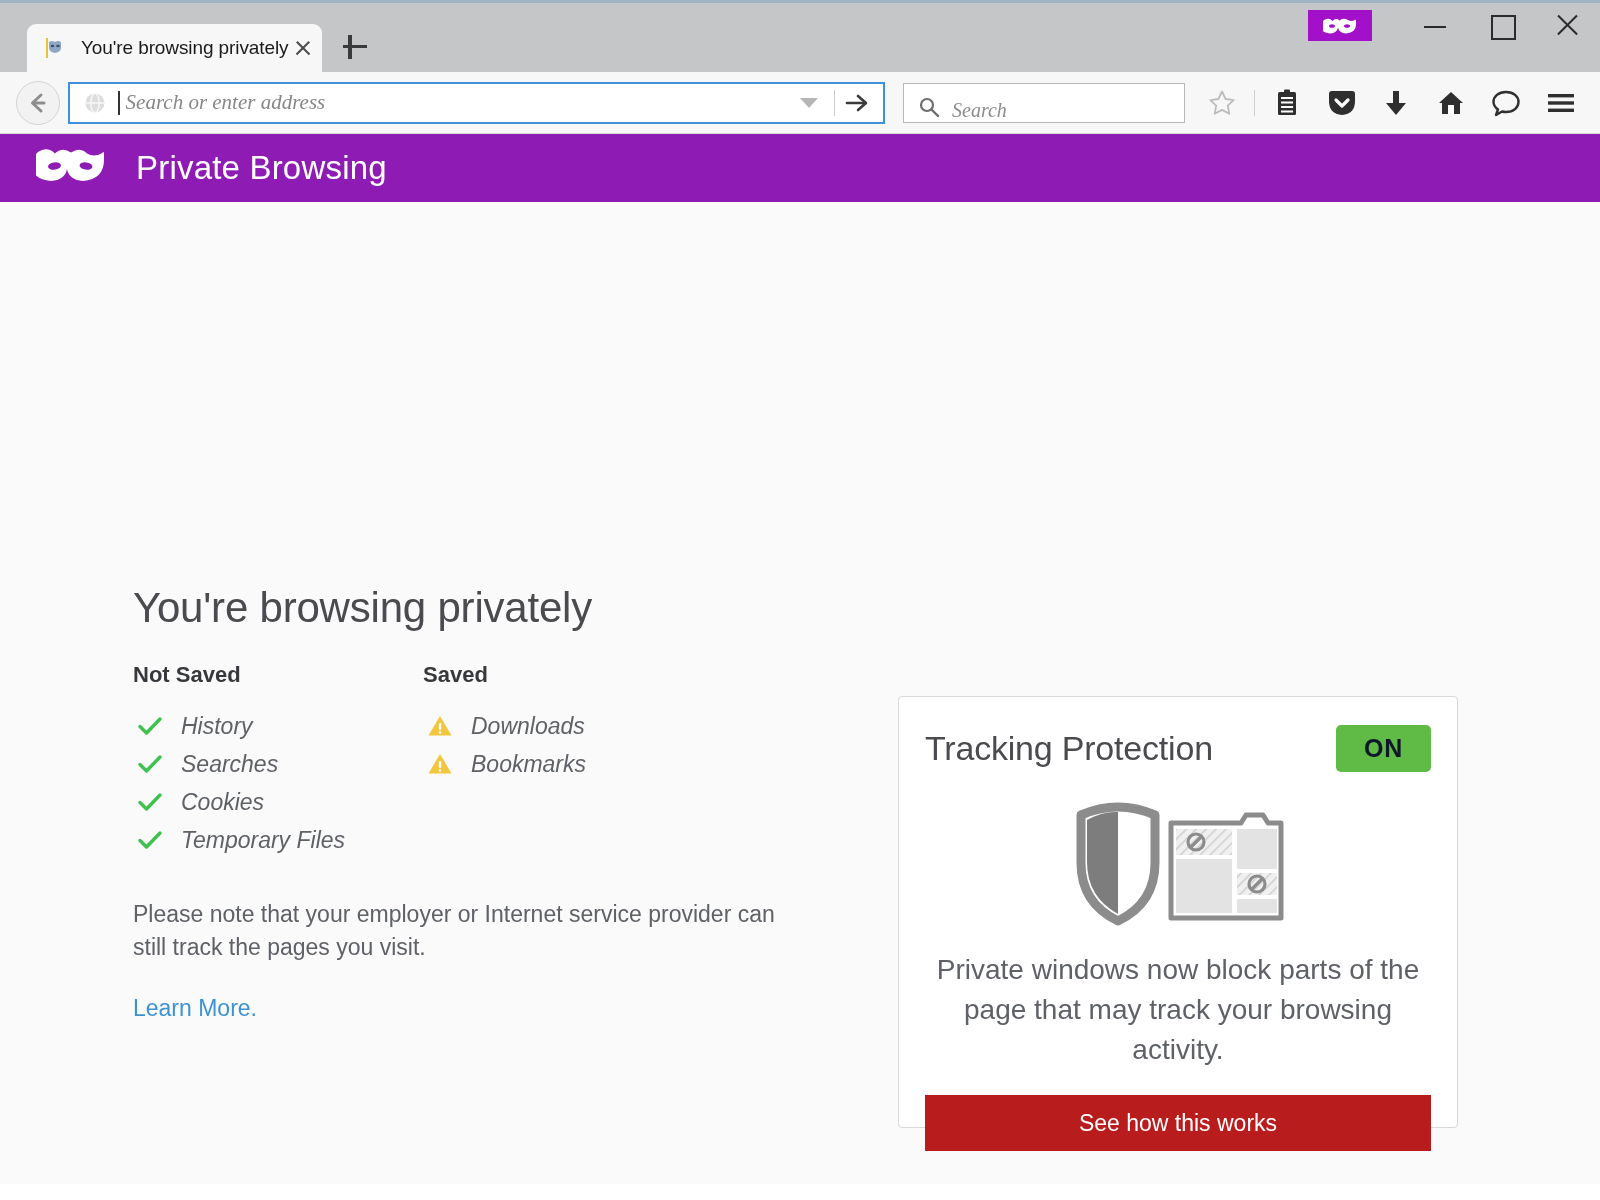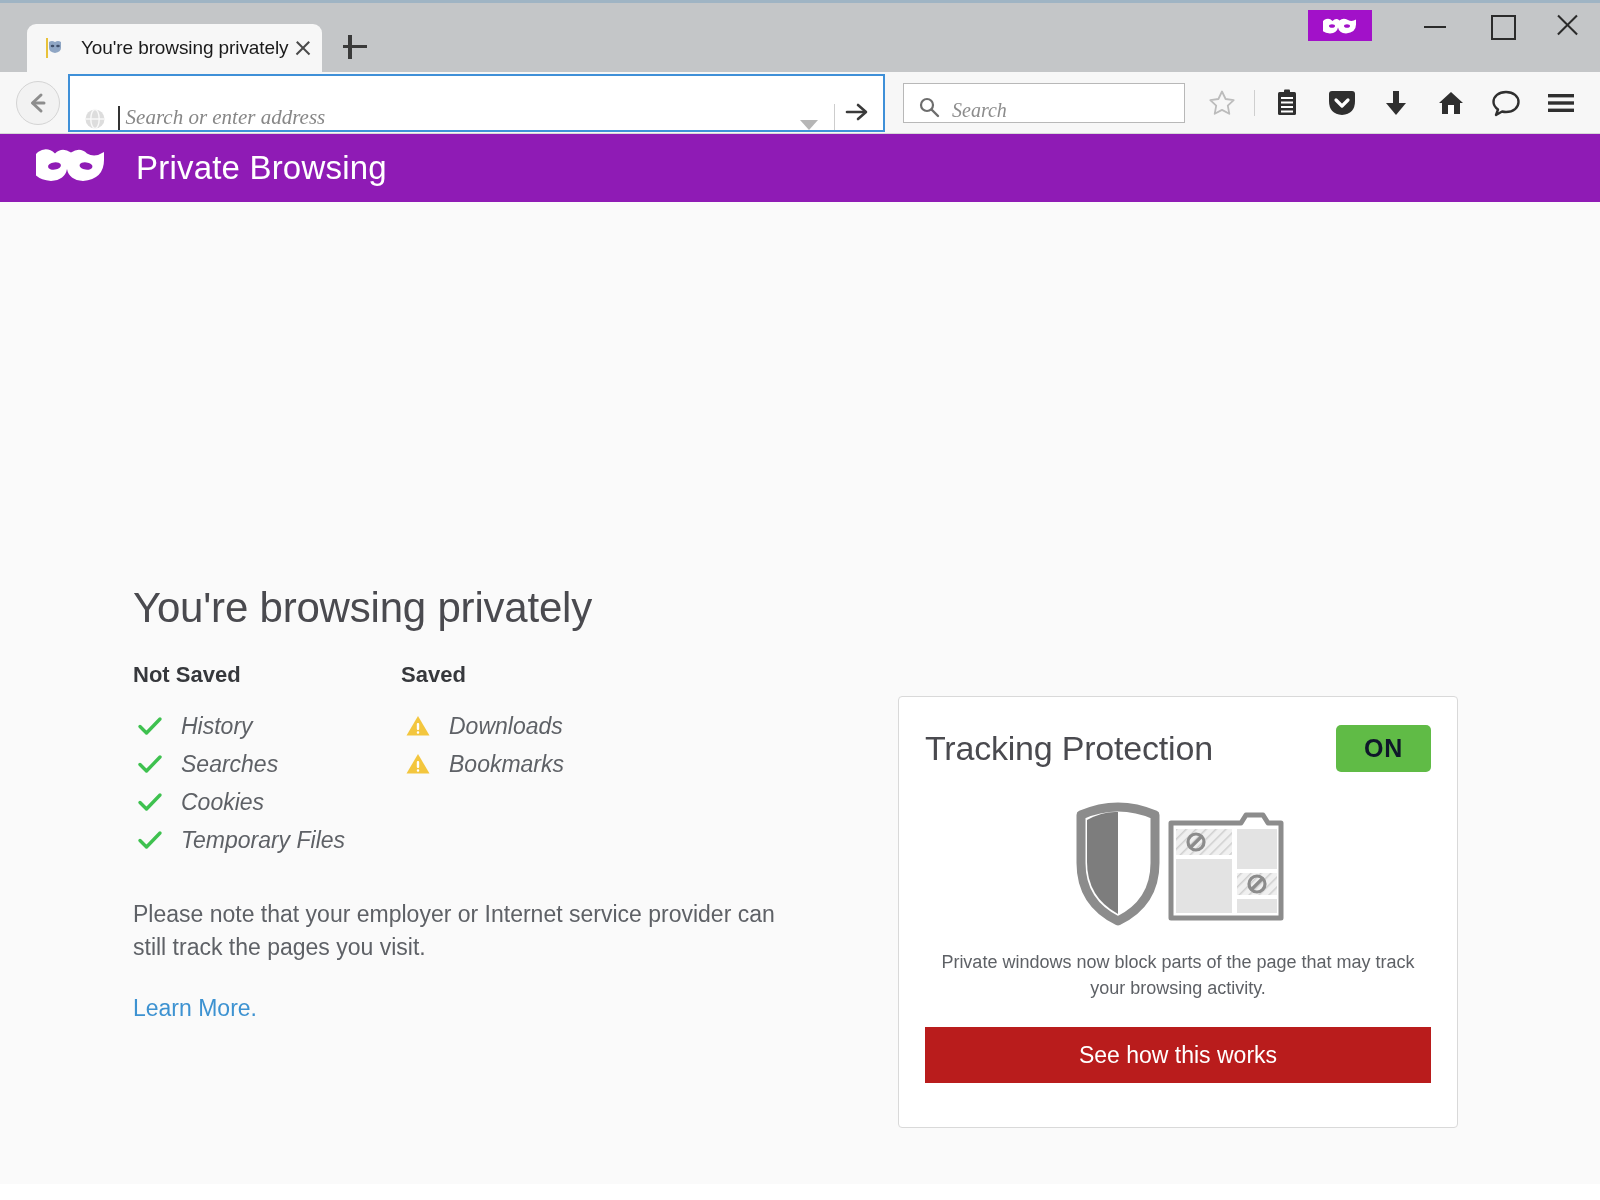--- a/index.html
+++ b/index.html
@@ -135,25 +135,25 @@
     background: #f2f2f2;
     margin: 0 8px 0 6px;
     flex: 0 0 auto;
     display: flex; align-items: center; justify-content: center;
     cursor: pointer;
   }
 
   .urlbar {
     flex: 0 0 auto;
     width: 817px;
-    height: 58px;
+    height: 42px;
     background: #ffffff;
     border: 2px solid #3f90d8;
     display: flex;
-    align-items: flex-end;
+    align-items: center;
     padding: 0 4px 0 14px;
   }
   .globe-icon { width: 22px; height: 22px; flex: 0 0 auto; opacity: 0.33; }
   .url-caret {
     width: 1.6px; height: 24px; background: #333; margin: 0 2px 0 12px; flex: 0 0 auto;
   }
   .url-placeholder {
     flex: 1 1 auto;
     font-size: 21px;
     font-style: italic;
@@ -242,20 +242,21 @@
   .page-heading {
     font-size: 42px;
     font-weight: 300;
     color: #4a4a4f;
     letter-spacing: -0.2px;
     margin-bottom: 30px;
   }
 
   .cols {
     display: flex;
+    gap: 22px;
   }
   .col-not-saved { width: 268px; }
   .col-saved { width: 330px; }
 
   .col-title {
     font-size: 22px;
     font-weight: bold;
     color: #36383c;
     margin-bottom: 22px;
   }
@@ -335,21 +336,21 @@
 
   .tp-art {
     height: 150px;
     display: flex;
     align-items: center;
     justify-content: center;
     margin-top: 16px;
   }
 
   .tp-desc {
-    font-size: 18px;
+    font-size: 28px;
     font-weight: 300;
     color: #5e6166;
     text-align: center;
     line-height: 1.42;
     margin-top: 12px;
     padding: 0 6px;
   }
 
   .tp-button {
     margin-top: 26px;

